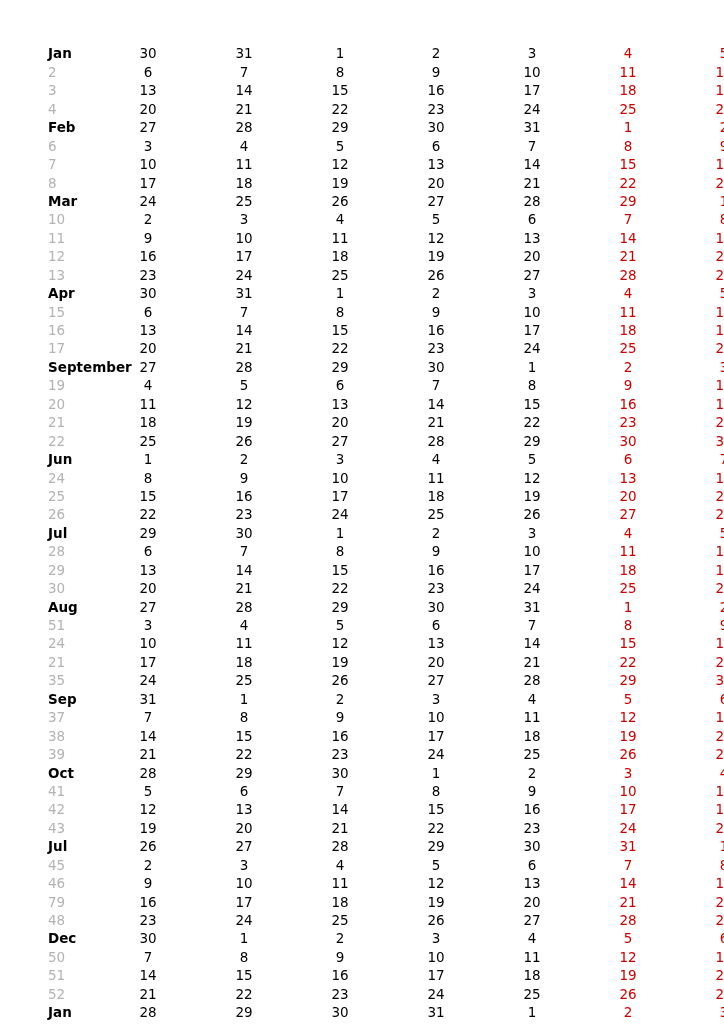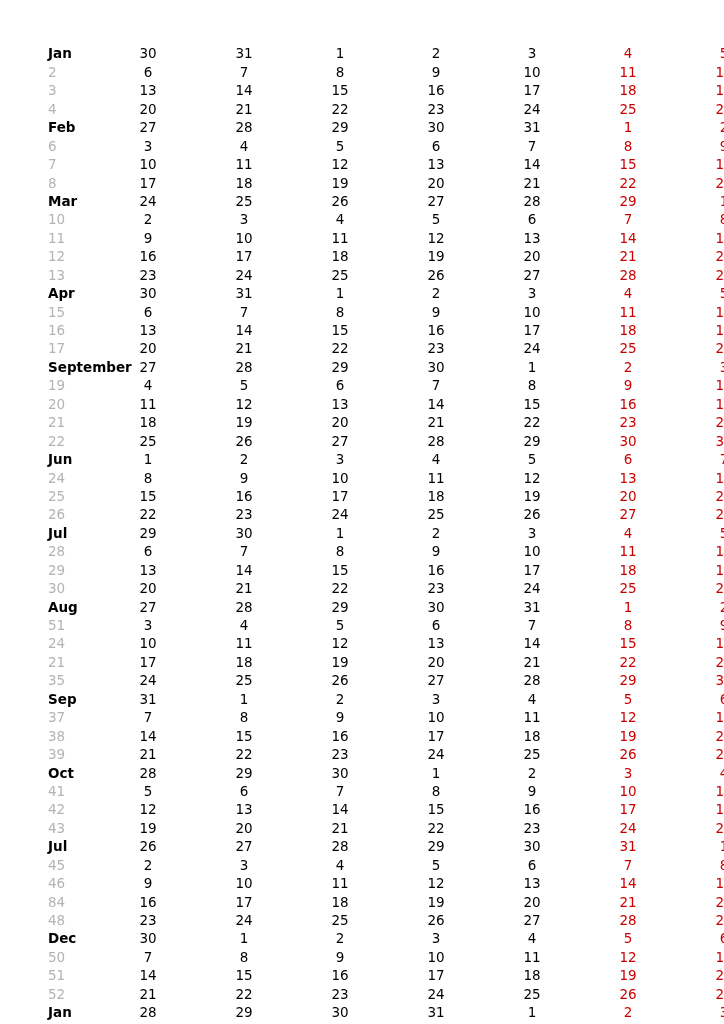--- a/index.html
+++ b/index.html
@@ -510,21 +510,21 @@
           <td class="wk">46</td>
           <td class="day">9</td>
           <td class="day">10</td>
           <td class="day">11</td>
           <td class="day">12</td>
           <td class="day">13</td>
           <td class="day weekend">14</td>
           <td class="day weekend">15</td>
         </tr>
         <tr>
-          <td class="wk">84</td>
+          <td class="wk">79</td>
           <td class="day">16</td>
           <td class="day">17</td>
           <td class="day">18</td>
           <td class="day">19</td>
           <td class="day">20</td>
           <td class="day weekend">21</td>
           <td class="day weekend">22</td>
         </tr>
         <tr>
           <td class="wk">48</td>

